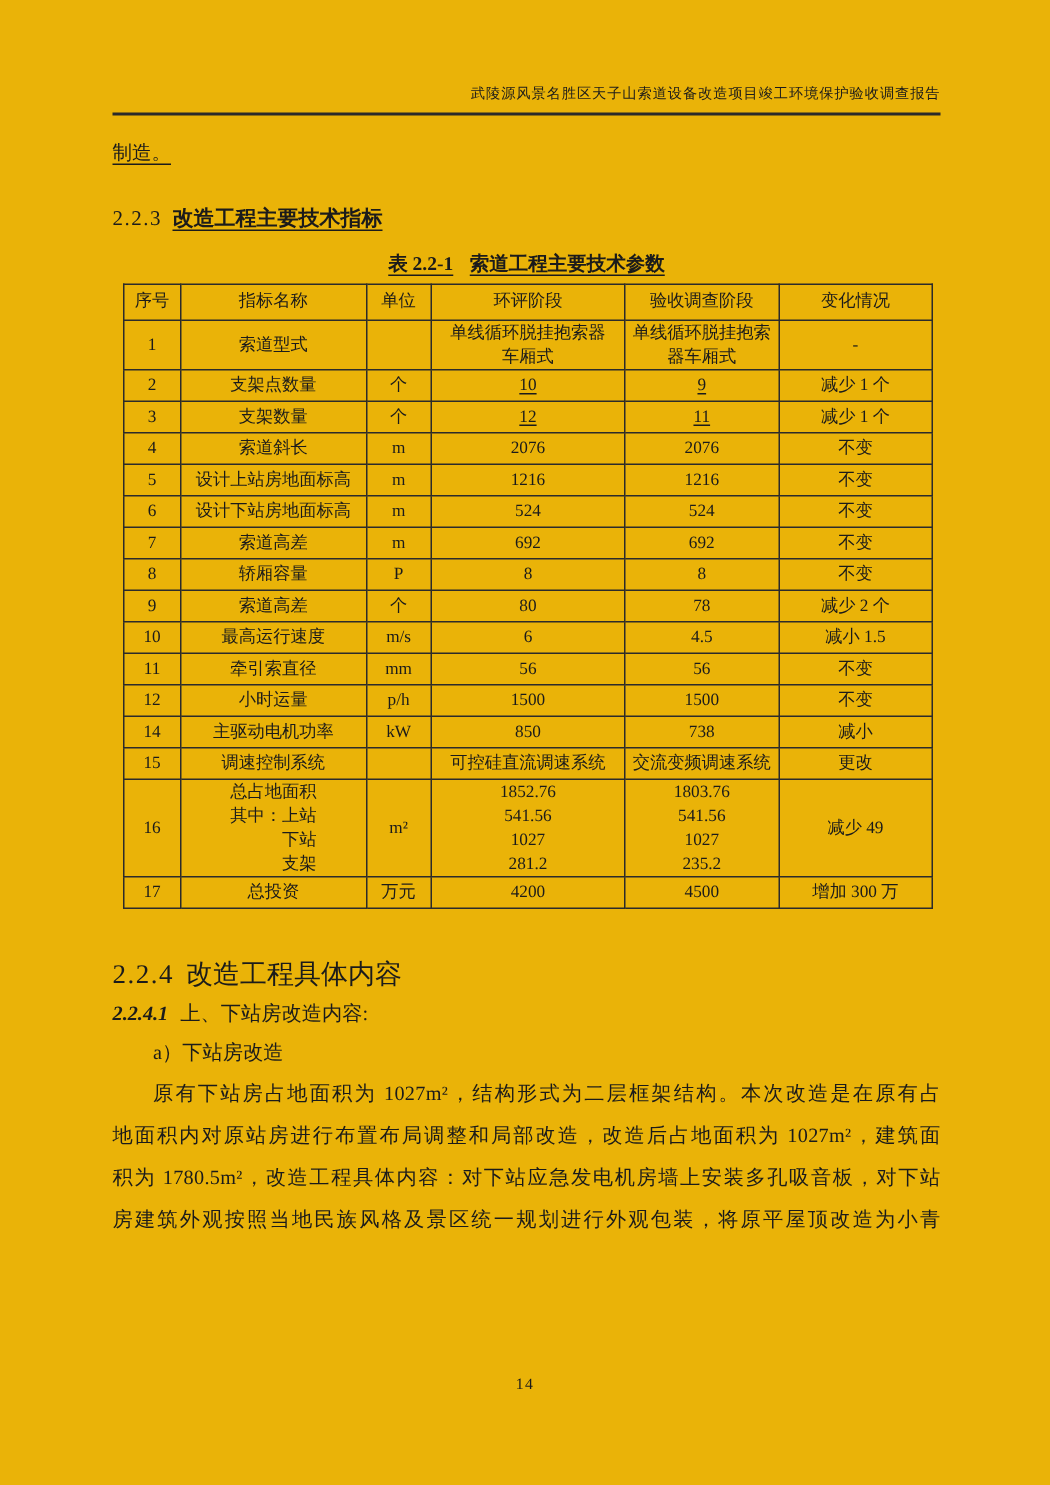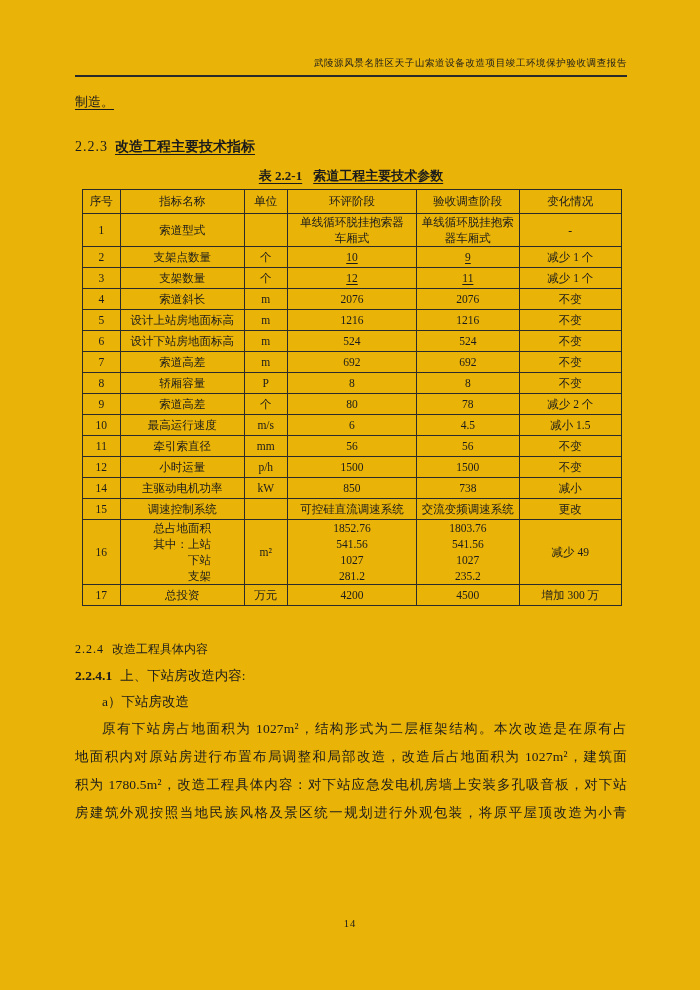--- a/index.html
+++ b/index.html
@@ -49,25 +49,25 @@
     font-weight:normal;
     padding:0 2px;
     height:20px;
     line-height:15px;
     overflow:hidden;
   }
   table.spec th { height:23px; }
   .cell-line { line-height:16px; white-space:pre; }
   .u { text-decoration:underline; text-underline-offset:2px; }
   
-  .sec224 { margin-top:34px; font-size:12px; line-height:19px; }
+  .sec224 { margin-top:34px; font-size:18px; line-height:19px; }
   .sec224 .sec-no { letter-spacing:1px; }
   .sec224 .sec-title { margin-left:8px; }
   .sec2241 { margin-top:7px; font-size:13.5px; line-height:19px; }
-  .sec2241 .sec-no { font-weight:bold; }
+  .sec2241 .sec-no { font-weight:bold;font-style:italic; }
   .sec2241 .sec-title { margin-left:8px; }
   .item-a { margin-top:7px; padding-left:27px; font-size:13.5px; line-height:19px; }
   .paragraph { margin-top:4px; }
   .para-line {
     font-size:13.5px;
     line-height:28px;
     letter-spacing:0.2px;
     text-align:justify;
     text-align-last:justify;
   }

